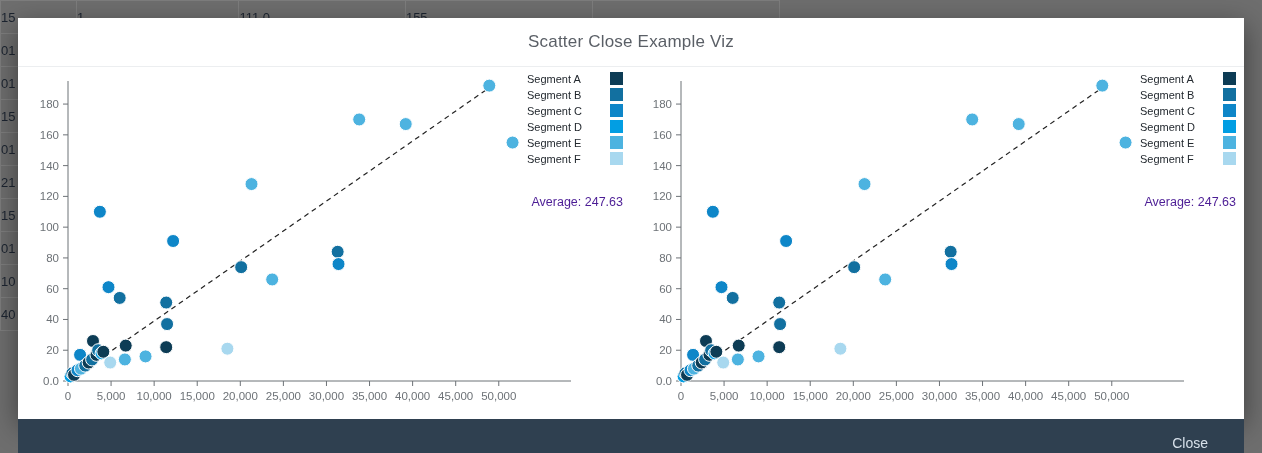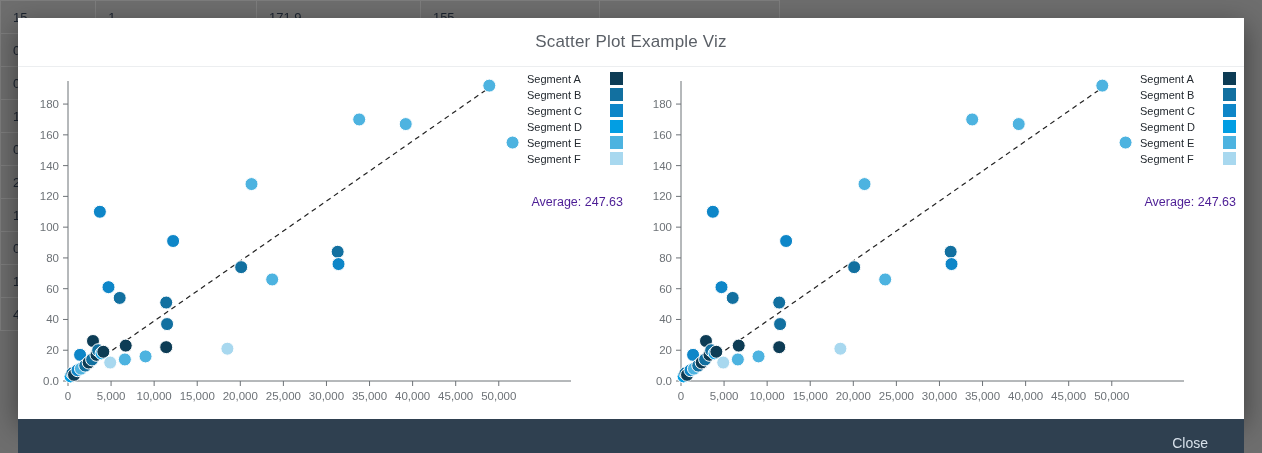--- a/index.html
+++ b/index.html
@@ -21,21 +21,21 @@
     position: absolute;
     top: 0; left: 0;
     width: 780px;
     border-collapse: collapse;
     font-size: 13px;
     color: #1c2430;
   }
   #bg-table td {
     height: 32px;
     border: 1px solid #7d7d7d;
-    padding: 0 12px;
+    padding: 0 0;
     vertical-align: middle;
     white-space: nowrap;
   }
   .bgcol-0 { width: 36px; }
   .bgcol-1 { width: 78px; }
   .bgcol-2 { width: 80px; }
   .bgcol-3 { width: 90px; }
   .bgcol-4 { width: 90px; }
 
   
@@ -127,21 +127,21 @@
 </style>
 </head>
 <body>
 
 <div id="bg-layer">
   <table id="bg-table">
     <tbody>
         <tr>
           <td class="bgcol-0">15</td>
           <td class="bgcol-1">1</td>
-          <td class="bgcol-2">171.9</td>
+          <td class="bgcol-2">111.0</td>
           <td class="bgcol-3">155</td>
           <td class="bgcol-4"></td>
         </tr>
         <tr>
           <td class="bgcol-0">01</td>
           <td class="bgcol-1"></td>
           <td class="bgcol-2"></td>
           <td class="bgcol-3"></td>
           <td class="bgcol-4"></td>
         </tr>
@@ -201,21 +201,21 @@
           <td class="bgcol-3"></td>
           <td class="bgcol-4"></td>
         </tr>
       </tbody>
   </table>
 </div>
 
 <div id="modal">
 
   <div id="modal-header">
-    <div id="modal-title">Scatter Plot Example Viz</div>
+    <div id="modal-title">Scatter Close Example Viz</div>
   </div>
 
   <div id="modal-body">
     <div class="chart-panel">
       <div class="chart-host">
           <svg width="613" height="352" class="chart-svg">
             <line x1="50" y1="14" x2="50" y2="314" stroke="#6d7277" stroke-width="1"></line>
             <line x1="50" y1="314" x2="553" y2="314" stroke="#6d7277" stroke-width="1"></line>
             <line x1="45" y1="314" x2="50" y2="314" stroke="#6d7277" stroke-width="1"></line>
             <text x="41" y="318" text-anchor="end" font-family="&quot;Liberation Sans&quot;, sans-serif" font-size="11.5" fill="#6d7277">0.0</text>

